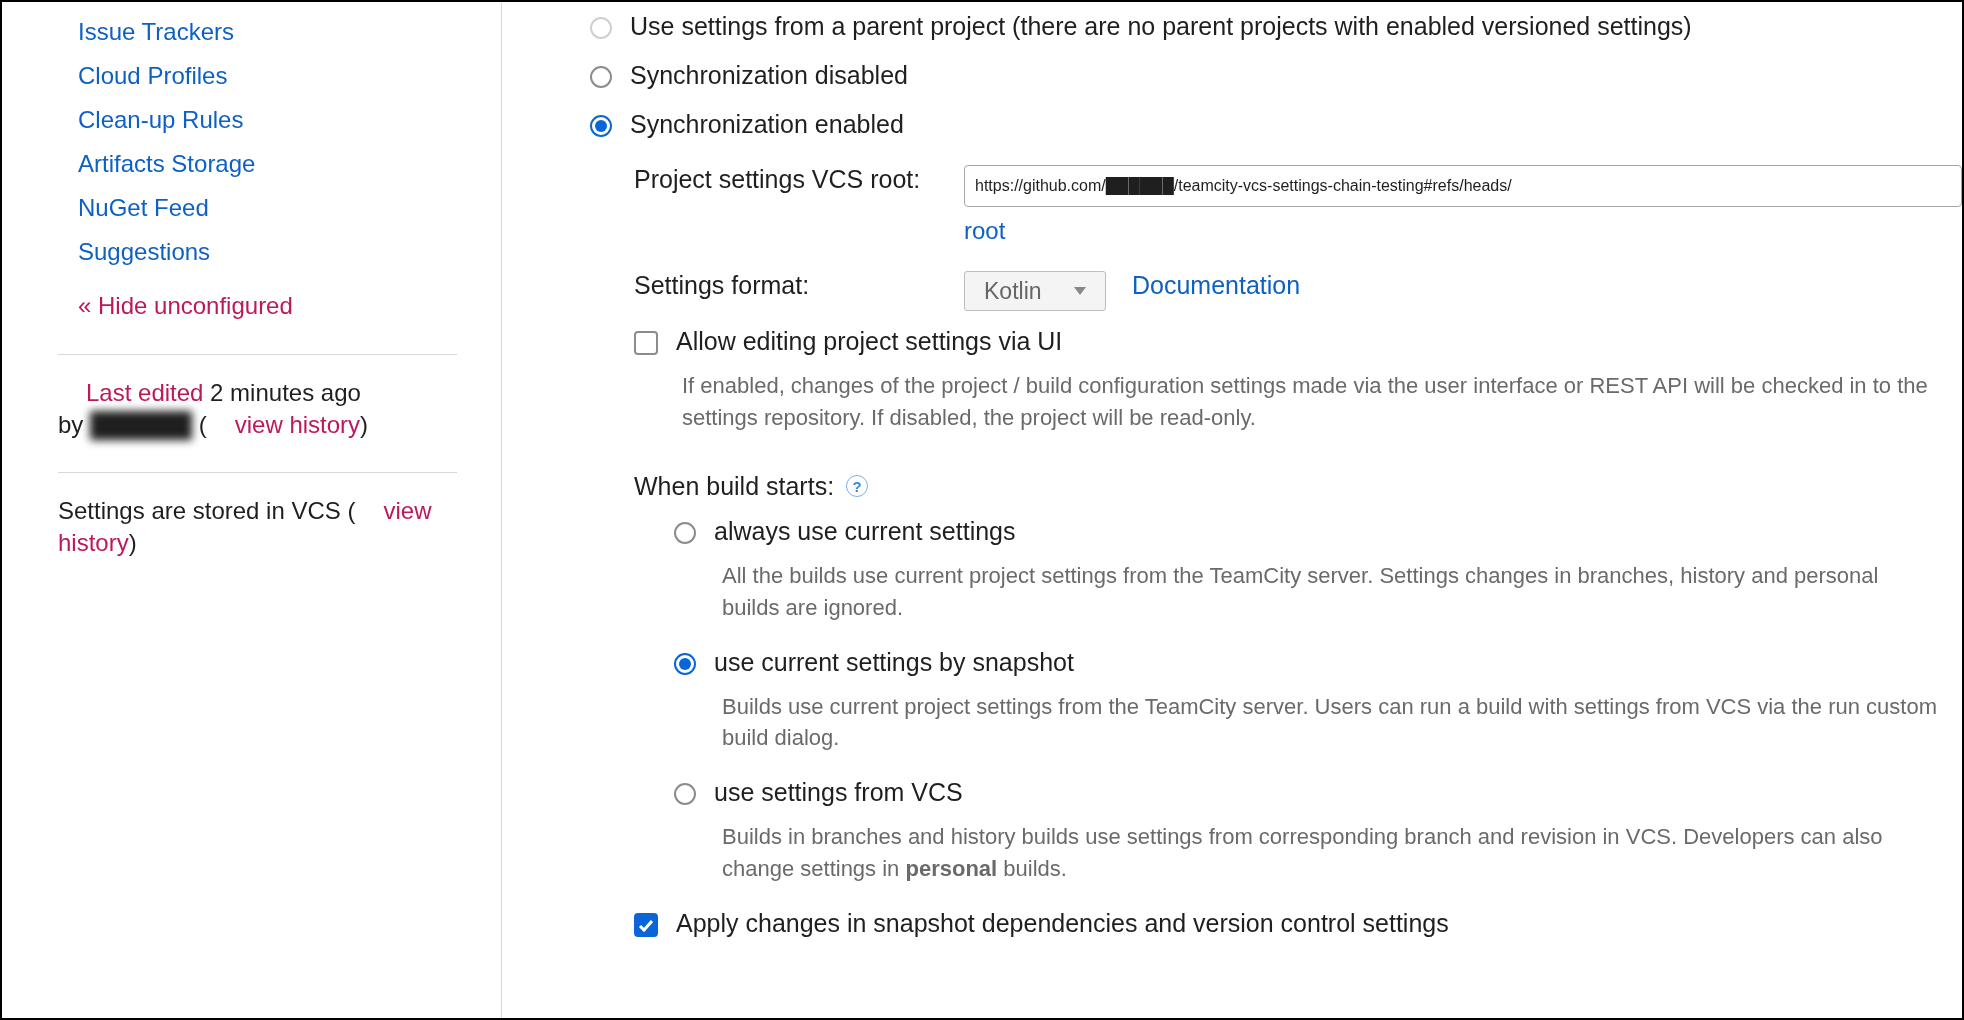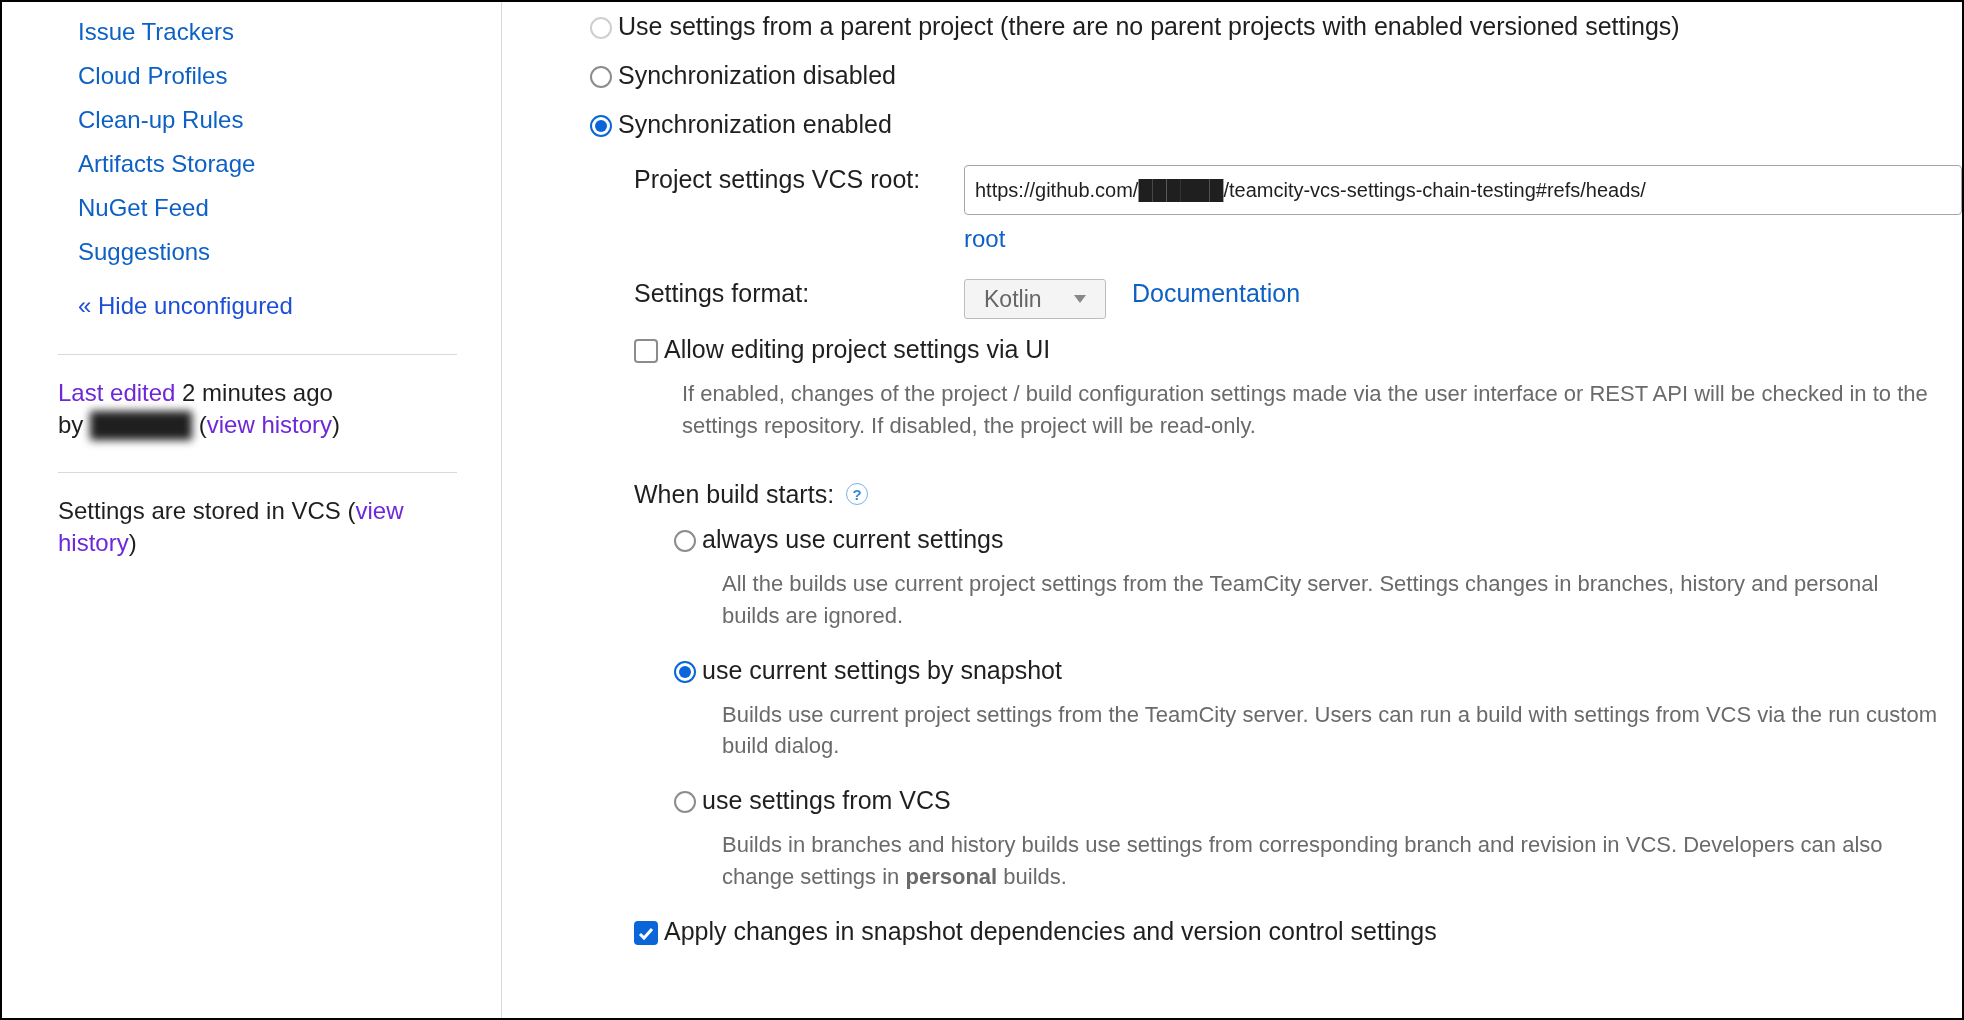--- a/index.html
+++ b/index.html
@@ -40,39 +40,39 @@
   .sidebar-item .check {
     display:inline-flex; align-items:center; justify-content:center;
     width: 26px; height: 22px;
     border: 1px solid #b9b9b9; border-radius: 12px;
     font-size: 14px; color:#000; font-weight: 400;
     background:#fff;
   }
   .sidebar-hide {
     padding: 18px 0 14px 76px;
     font-size: 24px;
-    color: #1d4ed8;
+    color: #be185d;
     cursor: pointer;
   }
   .sidebar-divider { height:1px; background:#d9d9d9; margin: 20px 44px 12px 56px; }
   .sidebar-meta {
     padding: 10px 44px 10px 56px;
     font-size: 24px;
     color: #1f1f1f;
     line-height: 1.35;
   }
-  .sidebar-meta a { color:#6d28d9; text-decoration:none; cursor:pointer; }
+  .sidebar-meta a { color:#be185d; text-decoration:none; cursor:pointer;margin-left:28px; }
   .sidebar-meta .blur { filter: blur(4px); }
   .main {
     flex: 1;
     padding: 0 0 0 88px;
     overflow: hidden;
   }
   .radio-row, .check-row {
-    display: flex; align-items: flex-start; gap: 6px;
+    display: flex; align-items: flex-start; gap: 18px;
     padding: 10px 0;
     font-size: 25px; color:#1f1f1f;
   }
   .radio-circle {
     width: 22px; height: 22px; border-radius: 50%;
     border: 2px solid #8c8c8c; background:#fff; margin-top: 5px;
     display:inline-flex; align-items:center; justify-content:center;
     flex-shrink:0;
   }
   .radio-circle.disabled { border-color:#cfcfcf; }
@@ -91,22 +91,22 @@
   .indent-1 { padding-left: 44px; }
   .indent-2 { padding-left: 84px; }
   .form-row {
     display:flex; align-items:flex-start; gap: 26px;
     padding: 16px 0 6px 44px;
     font-size: 25px;
   }
   .form-label { width: 304px; color:#1f1f1f; }
   .input-text {
     flex:1; max-width: 1000px;
-    height: 50px; border:1px solid #a6a6a6; border-radius:4px;
-    font-size: 20px; padding: 0 10px; color:#1f1f1f; background:#fff;
+    height: 42px; border:1px solid #a6a6a6; border-radius:4px;
+    font-size: 16px; padding: 0 10px; color:#1f1f1f; background:#fff;
   }
   .under-link { padding: 4px 0 10px 374px; font-size:24px; }
   .under-link a { color:#0e61c4; text-decoration:none; cursor:pointer; }
   .select {
     display:inline-flex; align-items:center; gap:10px;
     height: 40px; border:1px solid #bcbcbc; background:#f4f4f4;
     padding: 0 19px; font-size:23px; color:#666; border-radius:3px;
     width: 142px; justify-content:space-between;
   }
   .select .caret {

